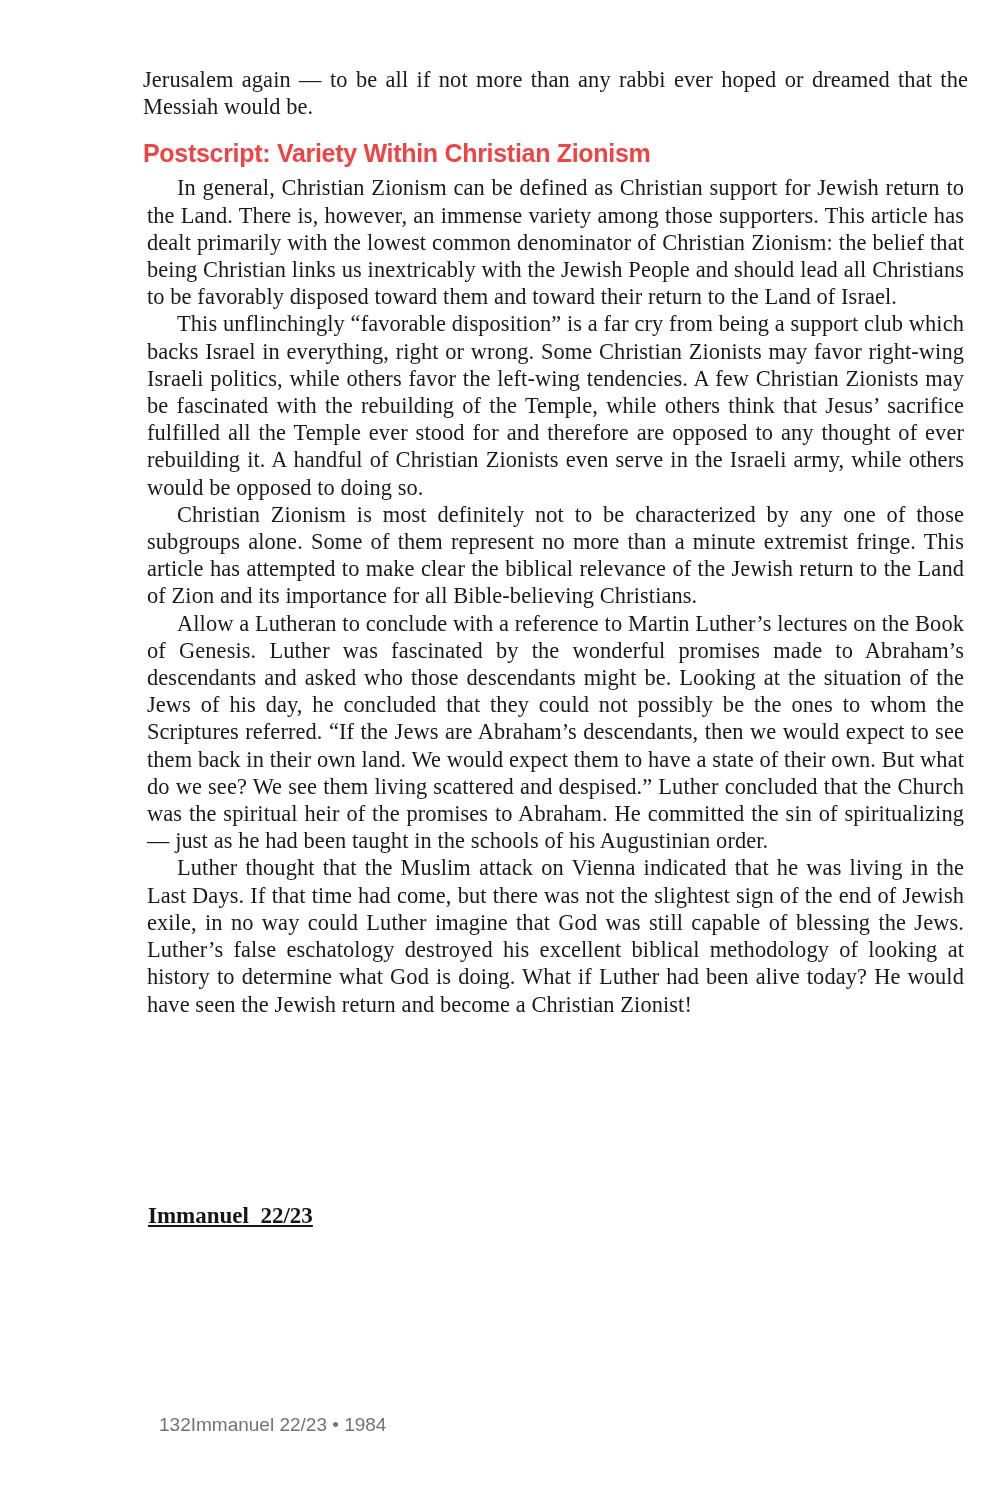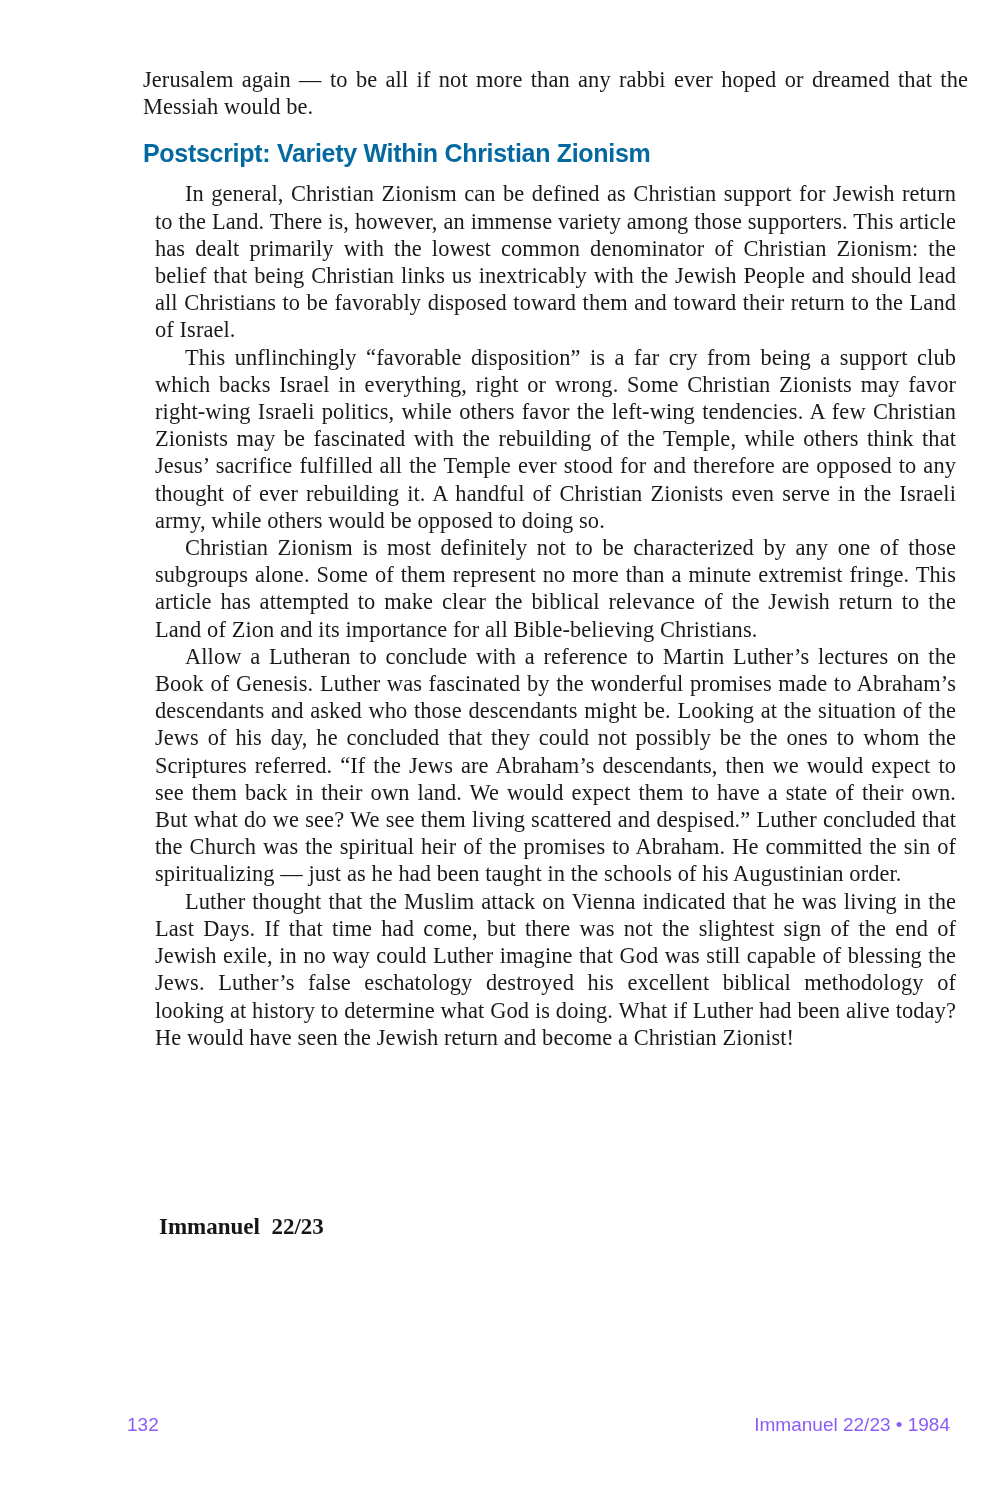--- a/index.html
+++ b/index.html
@@ -19,59 +19,60 @@
       left: 143px;
       top: 46px;
       width: 825px;
     }
     .body-text {
       font-family: "Liberation Serif", "DejaVu Serif", serif;
       font-size: 22.4px;
       line-height: 27.2px;
       text-align: justify;
       letter-spacing: 0.1px;
-      margin: 12px;
+      margin: 4px;
     }
     .para {
       text-indent: 30px;
       margin: 0;
     }
     .para.first-cont {
       text-indent: 0;
       margin-top: 20px;
     }
     .heading {
       font-family: "Liberation Sans", "DejaVu Sans", sans-serif;
       font-weight: bold;
       font-size: 25px;
       line-height: 30px;
       margin: 18px 0 6px 0;
       letter-spacing: -0.3px;
-      color: #0369a1;
+      color: #ef4444;
     }
     .signature {
       font-family: "Liberation Serif", "DejaVu Serif", serif;
       font-weight: bold;
       font-size: 23px;
-      margin: 16px;
+      margin: 5px;
       position: absolute;
       top: 1198px;
       left: 143px;
       color: #161616;
+      text-decoration: underline;
     }
     .footer {
       position: absolute;
       top: 1414px;
-      left: 127px;
+      left: 159px;
       width: 823px;
       display: flex;
-      justify-content: space-between;
+      justify-content: flex-start;
       font-family: "Liberation Sans", "DejaVu Sans", sans-serif;
       font-size: 19px;
-      color: #8b5cf6;
+      color: #737373;
     }
   </style>
 </head>
 <body>
 
 <div class="page">
   <p class="body-text para first-cont">Jerusalem again — to be all if not more than any rabbi ever hoped or dreamed that the Messiah would be.</p>
 
   <h2 class="heading">Postscript: Variety Within Christian Zionism</h2>
 

